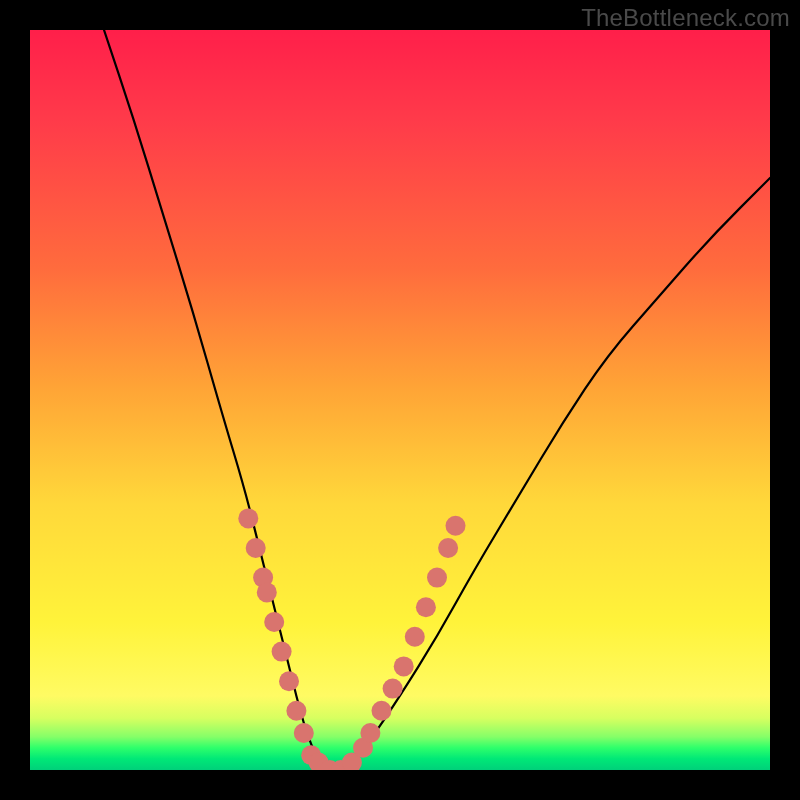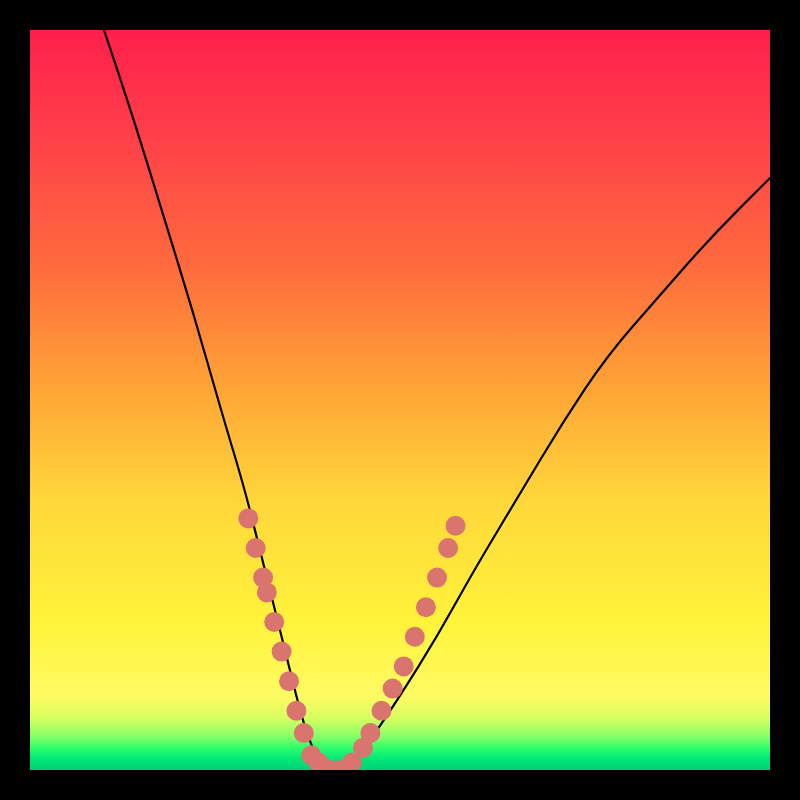--- a/index.html
+++ b/index.html
@@ -57,20 +57,21 @@
     font-size: 24px;
     font-weight: 500;
     letter-spacing: 0.2px;
     user-select: none;
   }
 </style>
 </head>
 <body>
 
 <div class="frame">
+  <div class="watermark">TheBottleneck.com</div>
 
   <div class="plot">
     <svg viewBox="0 0 740 740" preserveAspectRatio="none">
       <path id="curve-path" fill="none" stroke="#000000" stroke-width="2.2" stroke-linecap="round" stroke-linejoin="round" d="M 74.0 0.0 Q 74.0 0.0 88.8 44.4 Q 103.6 88.8 118.4 136.9 Q 133.2 185.0 148.0 233.1 Q 162.8 281.2 177.6 333.0 Q 192.4 384.8 203.5 421.8 Q 214.6 458.8 222.0 488.4 Q 229.4 518.0 236.8 547.6 Q 244.2 577.2 251.6 606.8 Q 259.0 636.4 266.4 666.0 Q 273.8 695.6 281.2 714.1 Q 288.6 732.6 296.0 736.3 Q 303.4 740.0 310.8 736.3 Q 318.2 732.6 329.3 721.5 Q 340.4 710.4 355.2 688.2 Q 370.0 666.0 388.5 636.4 Q 407.0 606.8 425.5 573.5 Q 444.0 540.2 466.2 503.2 Q 488.4 466.2 510.6 429.2 Q 532.8 392.2 555.0 358.9 Q 577.2 325.6 603.1 296.0 Q 629.0 266.4 654.9 236.8 Q 680.8 207.2 710.4 177.6 T 740.0 148.0"></path>
       <g id="marker-group">
           <circle cx="218.3" cy="488.4" r="10" fill="#d9746e"></circle>
           <circle cx="225.7" cy="518.0" r="10" fill="#d9746e"></circle>
           <circle cx="233.1" cy="547.6" r="10" fill="#d9746e"></circle>
           <circle cx="236.8" cy="562.4" r="10" fill="#d9746e"></circle>
           <circle cx="244.2" cy="592.0" r="10" fill="#d9746e"></circle>

